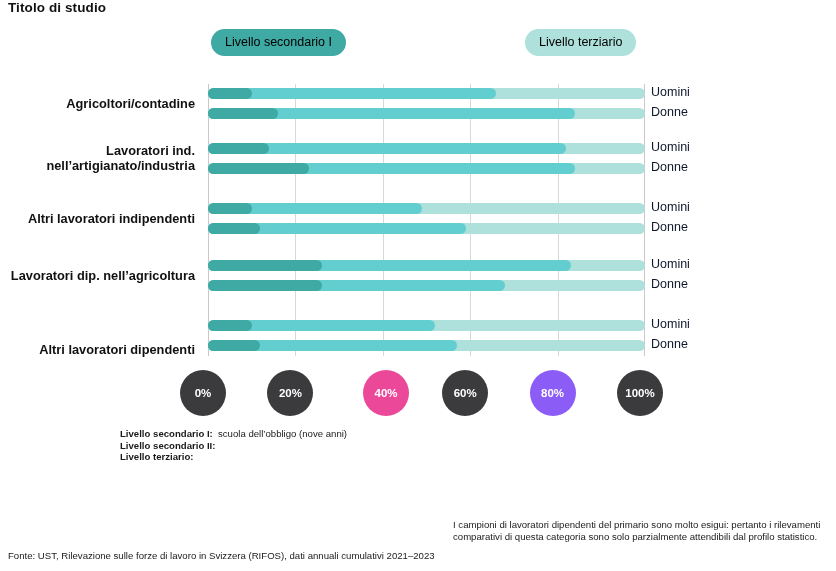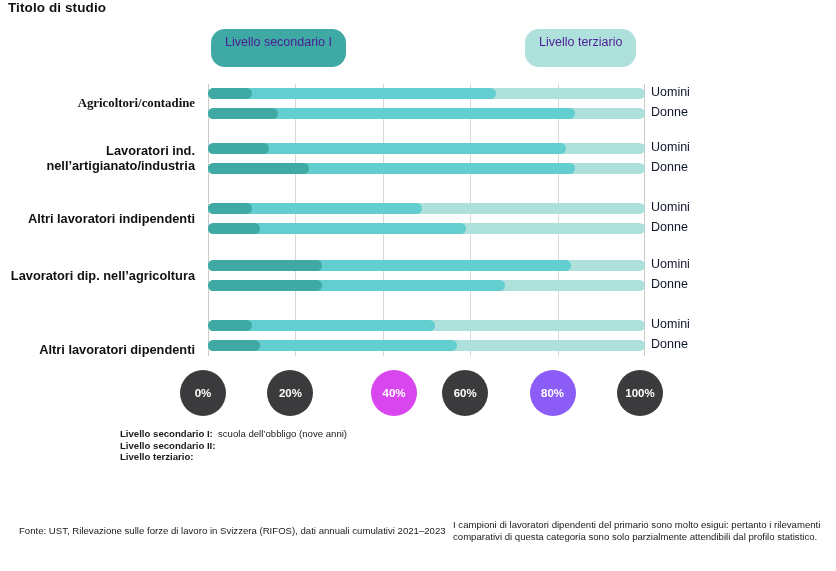--- a/index.html
+++ b/index.html
@@ -31,23 +31,23 @@
   #legend {
     position: absolute;
     left: 208px;
     top: 29px;
     width: 440px;
     height: 27px;
   }
   .legend-pill {
     position: absolute;
     top: 0;
-    height: 38px;
+    height: 27px;
     border-radius: 14px;
-    color: #4c1d95;
+    color: #000000;
     font-size: 12.5px;
     line-height: 27px;
     padding: 0 14px;
     white-space: nowrap;
     box-sizing: border-box;
   }
   #legend-pill-0 { left: 3px; }
   #legend-pill-1 { left: 158px; }
   #legend-pill-2 { left: 317px; }
 
@@ -177,26 +177,25 @@
     white-space: nowrap;
   }
   .def-desc {
     flex: 1 1 auto;
   }
 
   
   #footer-source {
     position: absolute;
     left: 8px;
-    top: 525px;
+    top: 550px;
     font-size: 9.6px;
     line-height: 12px;
     color: #1a1a1a;
     white-space: nowrap;
-    margin-left: 11px;
   }
   #footer-note {
     position: absolute;
     left: 453px;
     top: 519px;
     width: 380px;
     font-size: 9.6px;
     line-height: 12px;
     color: #1a1a1a;
   }
@@ -263,42 +262,42 @@
       <div class="seg seg-sec1" style="left: 5px; width: 43.7px; background: rgb(63, 169, 164);"></div>
     </div>
     <div class="bar-row" style="top: 256px;">
       <div class="bar-track" style="left: 5px; width: 437px; background: rgb(174, 224, 220);"></div>
       <div class="seg seg-sec2" style="left: 5px; width: 249.09px; background: rgb(99, 206, 208); border-radius: 5.5px;"></div>
       <div class="seg seg-sec1" style="left: 5px; width: 52.44px; background: rgb(63, 169, 164);"></div>
     </div>
   </div>
 
 <div id="cat-labels">
-    <div class="cat-label" style="top: 11.5px; font-family: Liberation Serif, serif;">
+    <div class="cat-label" style="top: 11.5px;">
       <div>Agricoltori/contadine</div>
     </div>
     <div class="cat-label" style="top: 59px;">
       <div>Lavoratori ind.</div>
       <div>nell’artigianato/industria</div>
     </div>
     <div class="cat-label" style="top: 126.5px;">
       <div>Altri lavoratori indipendenti</div>
     </div>
     <div class="cat-label" style="top: 183.5px;">
       <div>Lavoratori dip. nell’agricoltura</div>
     </div>
     <div class="cat-label" style="top: 258px; margin-left: 8px;">
       <div>Altri lavoratori dipendenti</div>
     </div>
   </div>
 
 <div id="axis">
     <div class="axis-tick" style="left: 180px; background: rgb(59, 59, 61);">0%</div>
     <div class="axis-tick" style="left: 267.4px; background: rgb(59, 59, 61);">20%</div>
-    <div class="axis-tick" style="left: 371px; background: #d946ef;">40%</div>
+    <div class="axis-tick" style="left: 363px; background: #ec4899;">40%</div>
     <div class="axis-tick" style="left: 442.2px; background: rgb(59, 59, 61);">60%</div>
     <div class="axis-tick" style="left: 529.6px; background: #8b5cf6;">80%</div>
     <div class="axis-tick" style="left: 617px; background: rgb(59, 59, 61);">100%</div>
   </div>
 
 <div id="definitions">
     <div class="def-row">
       <div class="def-term">Livello secondario I:</div>
       <div class="def-desc">scuola dell’obbligo (nove anni)</div>
     </div>

